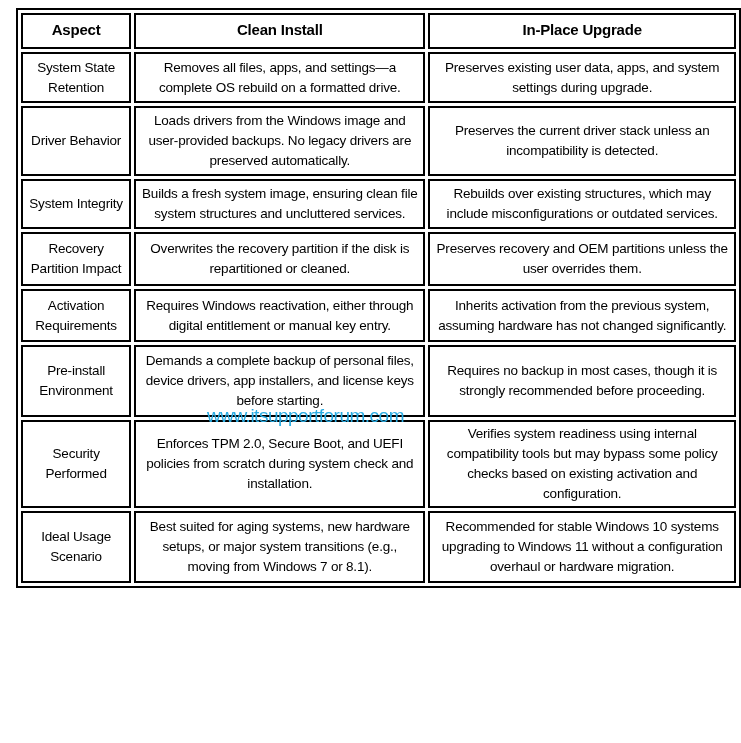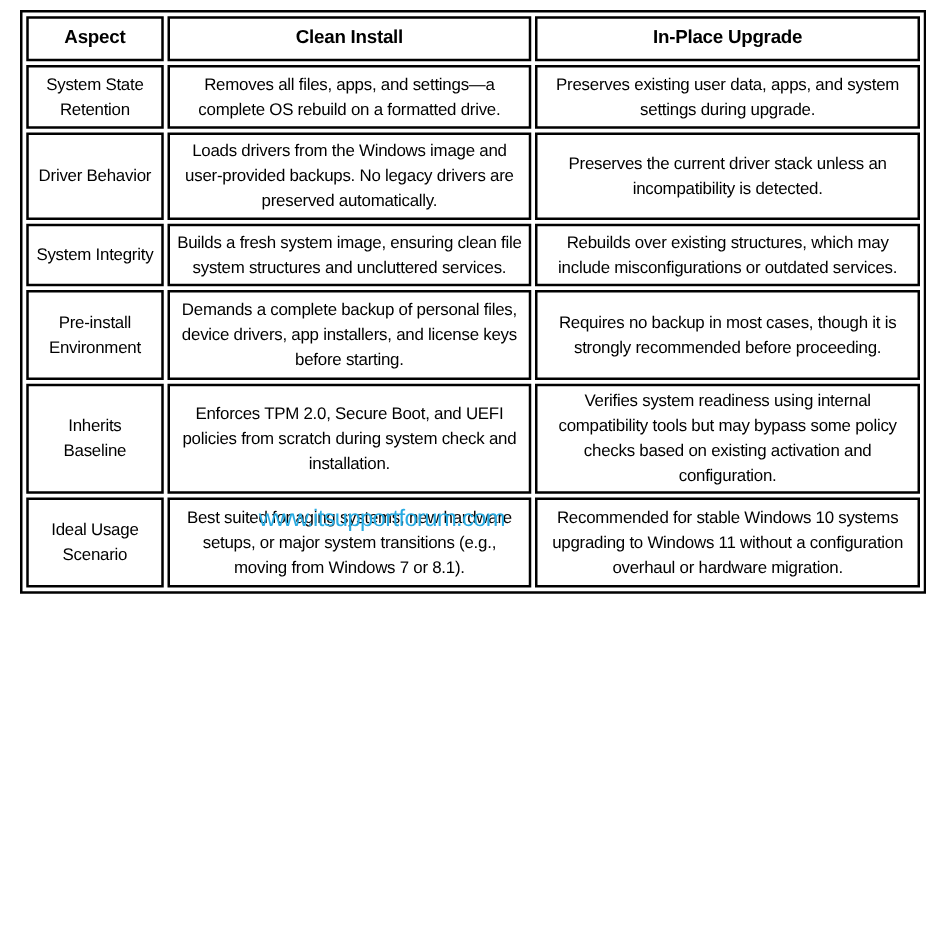--- a/index.html
+++ b/index.html
@@ -98,30 +98,40 @@
         <td class="c2">Loads drivers from the Windows image and user-provided backups. No legacy drivers are preserved automatically.</td>
         <td class="c3">Preserves the current driver stack unless an incompatibility is detected.</td>
       </tr>
 
       <tr class="rh52">
         <td class="c1 aspect">System Integrity</td>
         <td class="c2">Builds a fresh system image, ensuring clean file system structures and uncluttered services.</td>
         <td class="c3">Rebuilds over existing structures, which may include misconfigurations or outdated services.</td>
       </tr>
 
+      <tr class="rh56">
+        <td class="c1 aspect">Recovery Partition Impact</td>
+        <td class="c2">Overwrites the recovery partition if the disk is repartitioned or cleaned.</td>
+        <td class="c3">Preserves recovery and OEM partitions unless the user overrides them.</td>
+      </tr>
 
+      <tr class="rh55">
+        <td class="c1 aspect">Activation Requirements</td>
+        <td class="c2">Requires Windows reactivation, either through digital entitlement or manual key entry.</td>
+        <td class="c3">Inherits activation from the previous system, assuming hardware has not changed significantly.</td>
+      </tr>
 
       <tr class="rh74">
         <td class="c1 aspect">Pre-install Environment</td>
         <td class="c2">Demands a complete backup of personal files, device drivers, app installers, and license keys before starting.</td>
         <td class="c3">Requires no backup in most cases, though it is strongly recommended before proceeding.</td>
       </tr>
 
       <tr class="rh74">
-        <td class="c1 aspect">Inherits Baseline</td>
+        <td class="c1 aspect">Security Performed</td>
         <td class="c2">Enforces TPM 2.0, Secure Boot, and UEFI policies from scratch during system check and installation.</td>
         <td class="c3">Verifies system readiness using internal compatibility tools but may bypass some policy checks based on existing activation and configuration.</td>
       </tr>
 
       <tr class="rh74">
         <td class="c1 aspect">Ideal Usage Scenario</td>
         <td class="c2">Best suited for aging systems, new hardware setups, or major system transitions (e.g., moving from Windows 7 or 8.1).</td>
         <td class="c3">Recommended for stable Windows 10 systems upgrading to Windows 11 without a configuration overhaul or hardware migration.</td>
       </tr>
     </tbody>

